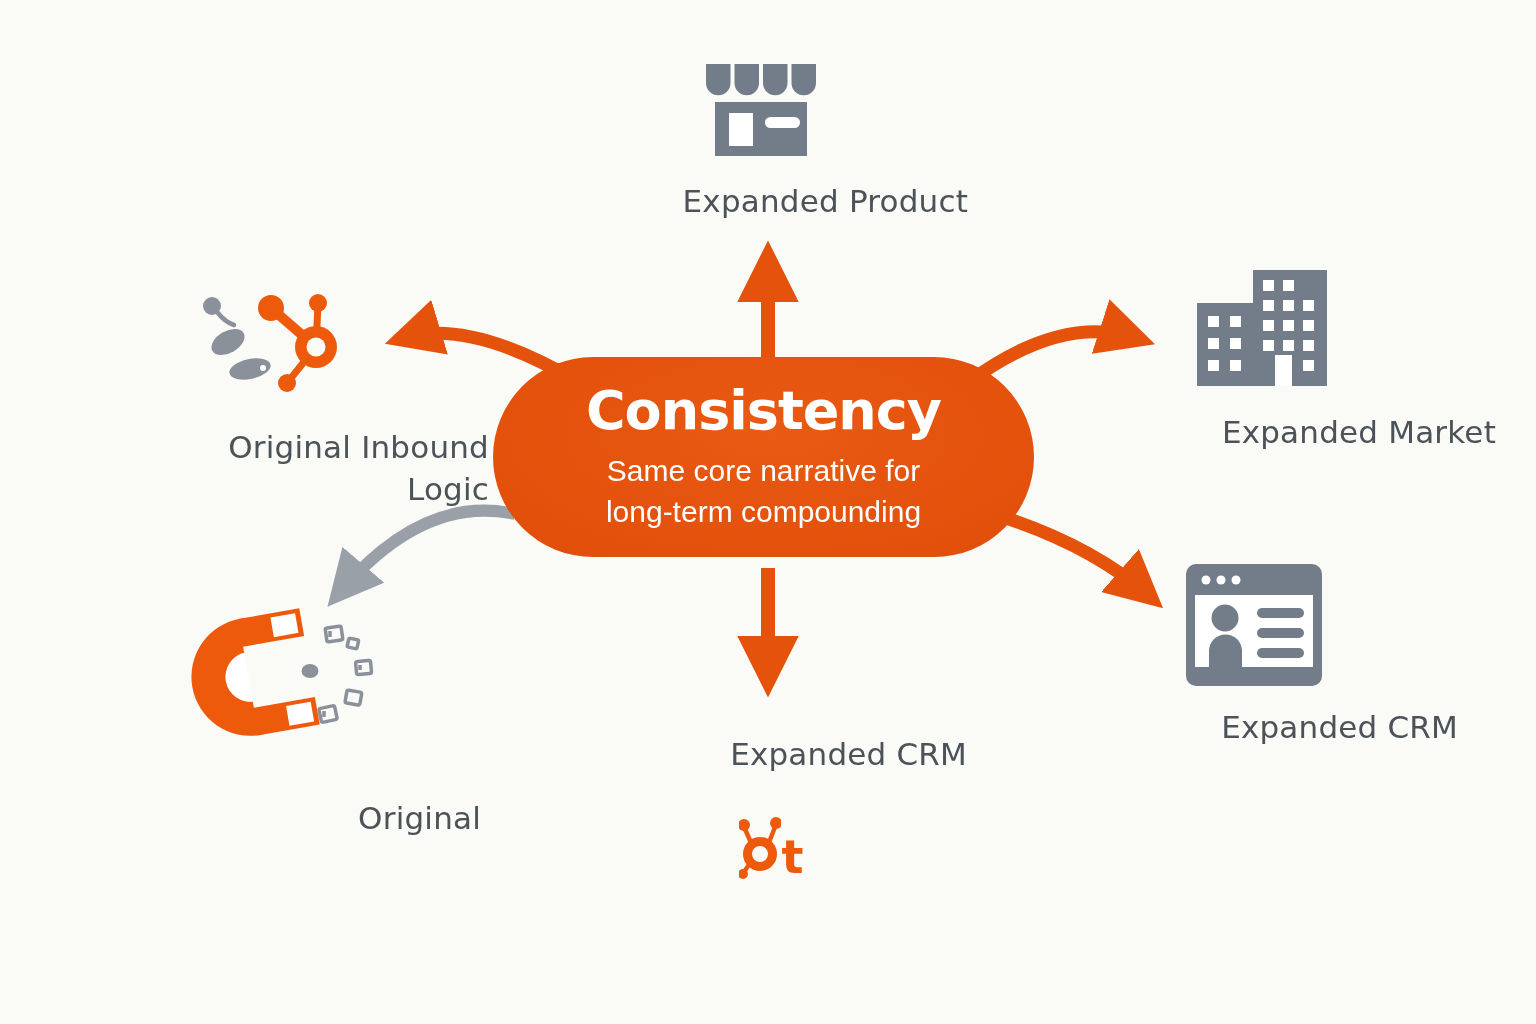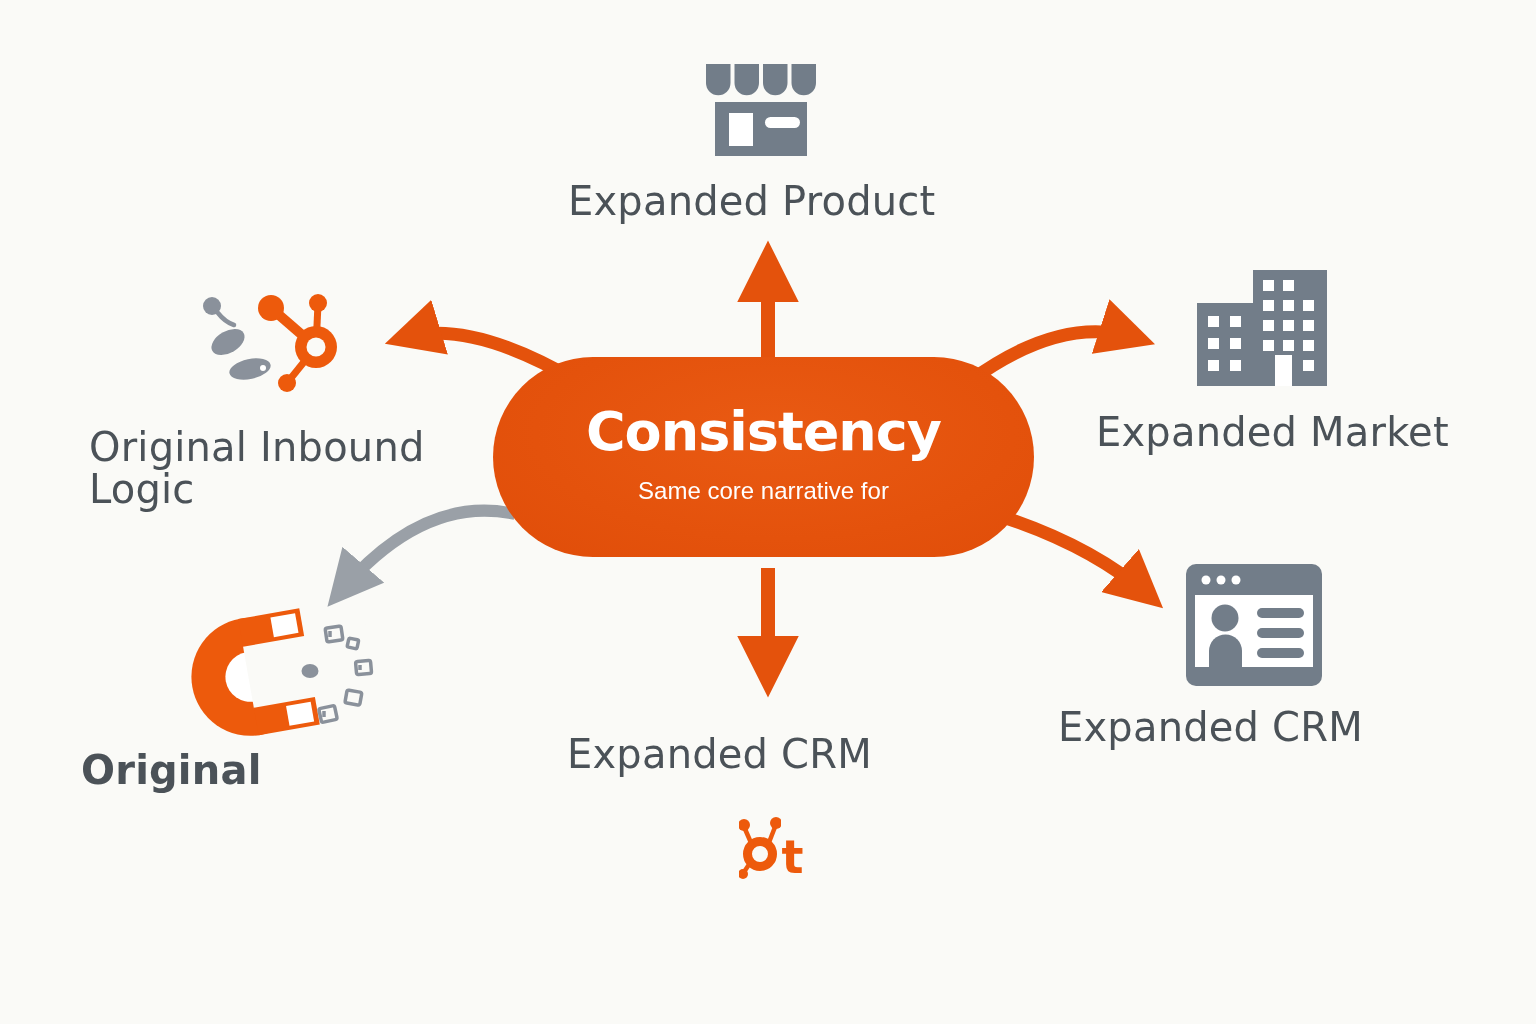--- a/index.html
+++ b/index.html
@@ -4,33 +4,33 @@
 <style>
   html,body { margin:0; padding:0; background:#eee; }
   .canvas {
     position:relative; width:1536px; height:1024px; overflow:hidden;
     background:#fafaf7;
     font-family:"DejaVu Sans", sans-serif;
   }
   .arrow-layer { position:absolute; left:0; top:0; z-index:1; }
   .icon { position:absolute; z-index:3; }
   .node-label {
-    position:absolute; z-index:3; width:400px; text-align:left;
-    font-size:40px; line-height:42px; color:#4b5258; letter-spacing:0.2px;
+    position:absolute; z-index:3; width:400px; text-align:right;
+    font-size:31px; line-height:42px; color:#4b5258; letter-spacing:0.2px;
   }
   .italic-line { }
   .bubble {
     position:absolute; z-index:2; left:493px; top:357px; width:541px; height:200px;
     border-radius:110px;
     background:radial-gradient(ellipse at 52% 38%, #e95a13 0%, #e4520c 60%, #e04d09 100%);
     display:flex; flex-direction:column; align-items:center; justify-content:center;
     color:#ffffff;
   }
   .bubble-title { font-size:54px; font-weight:bold; letter-spacing:-1px; line-height:1.08; margin-bottom:9px; }
-  .bubble-sub   { font-family:"Liberation Sans", sans-serif; font-size:24px; line-height:41px; text-align:center; }
+  .bubble-sub   { font-family:"Liberation Sans", sans-serif; font-size:30px; line-height:41px; text-align:center; }
   .hubspot-logo {
     position:absolute; z-index:3; left:648px; top:804px; width:244px; height:76px;
     display:flex; align-items:flex-end; justify-content:center;
     color:#ed5a0c; font-weight:bold; font-size:46px; letter-spacing:-1px; line-height:1;
   }
   .hubspot-logo .wm { display:inline-block; }
   .sprocket-o { display:inline-block; margin:0 1px; }
 </style>
 </head>
 <body>
@@ -51,20 +51,21 @@
     <path d="M 970 381 Q 1062 314 1136 338" stroke="#e4520c" stroke-width="13" fill="none" marker-end="url(#ah-o)"></path>
     <path d="M 1000 516 Q 1092 546 1148 595" stroke="#e4520c" stroke-width="13" fill="none" marker-end="url(#ah-o)"></path>
     <path d="M 768 568 L 768 676" stroke="#e4520c" stroke-width="14" fill="none" marker-end="url(#ah-o)"></path>
     <path d="M 515 514 Q 424 494 340 592" stroke="#9aa0a7" stroke-width="12" fill="none" marker-end="url(#ah-g)"></path>
   </svg>
 
   <div class="bubble">
     <div class="bubble-title">Consistency</div>
     <div class="bubble-sub">
       <div>Same core narrative for</div>
+      <div>long-term compounding</div>
     </div>
   </div>
 
   <svg class="icon" style="left:706px; top:64px;" width="110" height="94" viewBox="0 0 110 94">
     <g fill="#727d89">
       <path d="M0,0 h24.5 v19 a12.25,12.25 0 0 1 -24.5,0 z"></path>
       <path d="M28.5,0 h24.5 v19 a12.25,12.25 0 0 1 -24.5,0 z"></path>
       <path d="M57,0 h24.5 v19 a12.25,12.25 0 0 1 -24.5,0 z"></path>
       <path d="M85.5,0 h24.5 v19 a12.25,12.25 0 0 1 -24.5,0 z"></path>
       <rect x="9" y="38" width="92" height="54"></rect>
@@ -113,21 +114,21 @@
       <rect x="190" y="42" width="10" height="9" rx="1.5" transform="rotate(12 195 46)"></rect>
       <rect x="198" y="64" width="15" height="13" rx="2" transform="rotate(-5 205 70)"></rect>
       <rect x="188" y="94" width="15" height="13" rx="2" transform="rotate(10 195 100)"></rect>
       <rect x="162" y="110" width="16" height="14" rx="2" transform="rotate(-12 170 117)"></rect>
       <line x1="172" y1="34" x2="172" y2="40"></line>
       <line x1="202" y1="68" x2="202" y2="73"></line>
       <line x1="166" y1="114" x2="166" y2="120"></line>
     </g>
     <ellipse cx="152" cy="74" rx="8.5" ry="7" fill="#8a919b"></ellipse>
   </svg>
-  <div class="node-label" style="left:81px; top:749px; line-height:43px;font-weight:bold;">
+  <div class="node-label" style="left:81px; top:797px; line-height:43px;">
     <div>Original</div>
   </div>
 
   <svg class="icon" style="left:1197px; top:270px;" width="132" height="116" viewBox="0 0 132 116">
     <g fill="#727d89">
       <rect x="0" y="33" width="62" height="83"></rect>
       <rect x="56" y="0" width="74" height="116"></rect>
     </g>
     <g fill="#ffffff">
       <rect x="11" y="46" width="11" height="11"></rect>

